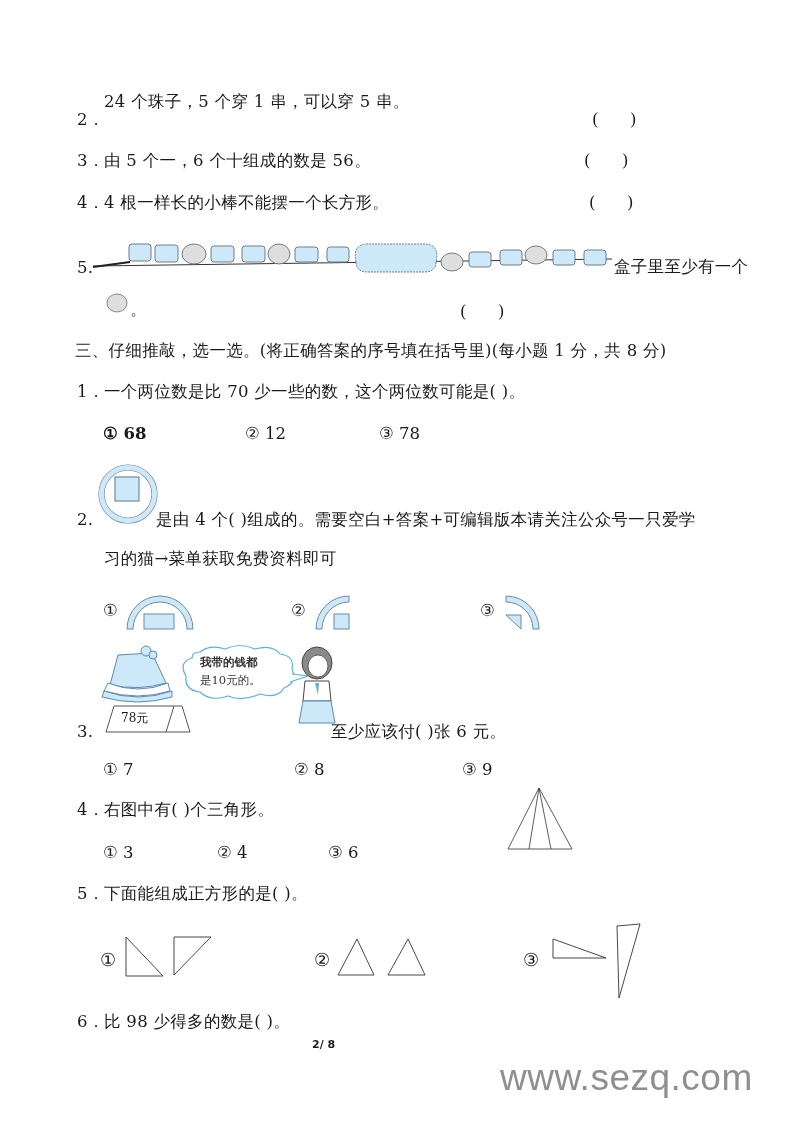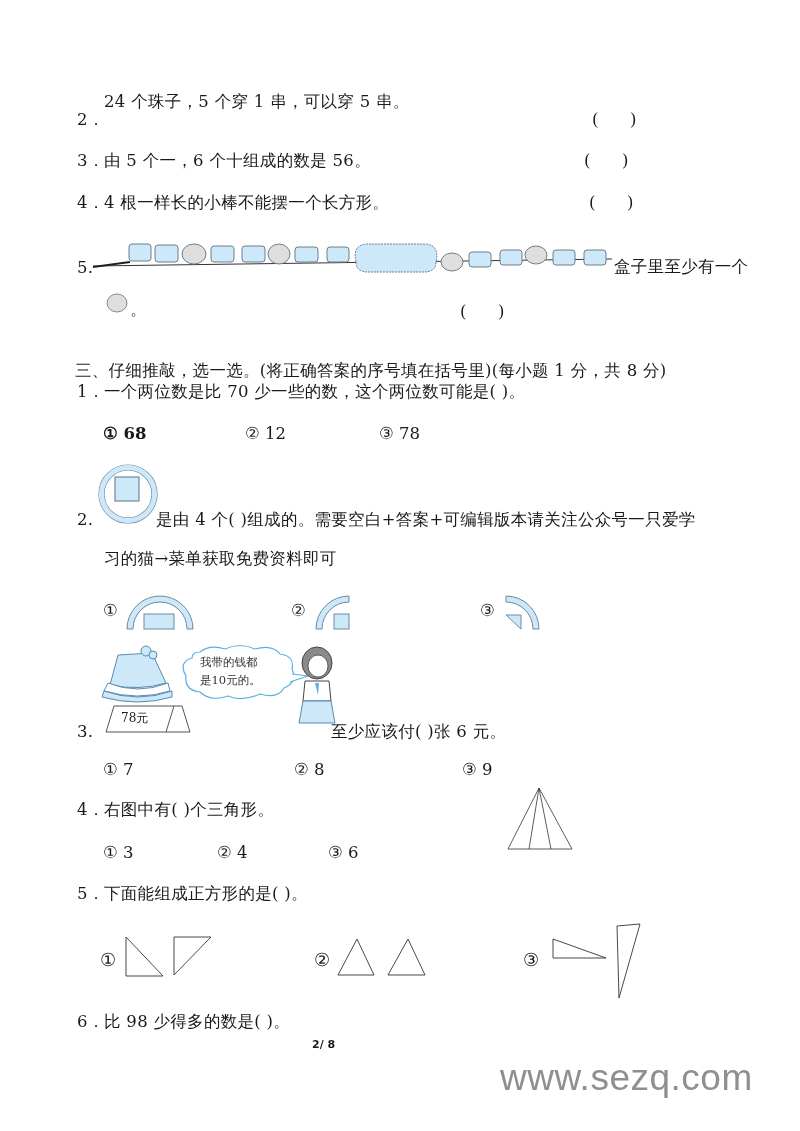--- a/index.html
+++ b/index.html
@@ -61,21 +61,21 @@
       <rect x="584" y="250" width="22" height="15" rx="3"></rect>
     </g>
 
     <ellipse cx="117" cy="303" rx="10" ry="9" fill="#dedede" stroke="#888" stroke-width="1"></ellipse>
   </svg>
   <span class="line" style="left:614px; top:257px;">盒子里至少有一个</span>
   <span class="line" style="left:130px; top:300px;">。</span>
   <span class="paren" style="left:460px; top:302px;">(      )</span>
 </div>
 
-<span class="line" style="left:75px; top:361px;">三、仔细推敲，选一选。(将正确答案的序号填在括号里)(每小题 1 分，共 8 分)</span>
+<span class="line" style="left:75px; top:341px;">三、仔细推敲，选一选。(将正确答案的序号填在括号里)(每小题 1 分，共 8 分)</span>
 
 <div>
   <span class="line" style="left:77px; top:382px;">1．</span>
   <span class="line" style="left:104px; top:382px;">一个两位数是比 70 少一些的数，这个两位数可能是(       )。</span>
   <span class="opt" style="left:103px; top:424px;font-weight:bold;">① 68</span>
   <span class="opt" style="left:245px; top:424px;">② 12</span>
   <span class="opt" style="left:379px; top:424px;">③ 78</span>
 </div>
 
 <div>
@@ -119,21 +119,21 @@
   <svg style="left:104px; top:704px;" width="90" height="30">
     <path d="M2 28 L10 2 L78 2 L86 28 Z" fill="#ffffff" stroke="#555" stroke-width="1"></path>
     <line x1="70" y1="2" x2="62" y2="28" stroke="#555" stroke-width="1"></line>
   </svg>
   <span class="abs" style="left:121px; top:710px; font-size:12px;">78元</span>
 
   <svg style="left:180px; top:644px;" width="130" height="60">
     <path d="M20 8 Q30 0 45 5 Q60 -2 75 5 Q92 0 100 10 Q115 12 112 25 Q118 38 104 44 Q98 55 80 50 Q62 58 48 52 Q30 58 20 48 Q4 46 6 32 Q-2 18 12 14 Q12 8 20 8 Z" fill="#ffffff" stroke="#5ab0e0" stroke-width="1.2"></path>
     <path d="M112 30 L128 32 L110 38" fill="#ffffff" stroke="#5ab0e0" stroke-width="1.2"></path>
   </svg>
-  <span class="bubble-text" style="left:200px; top:654px;">我带的钱都</span>
+  <span class="bubble-text" style="left:200px; top:654px;font-weight:bold;">我带的钱都</span>
   <span class="bubble-text" style="left:200px; top:672px;">是10元的。</span>
 
   <svg style="left:295px; top:645px;" width="45" height="80">
     <ellipse cx="22" cy="18" rx="15" ry="16" fill="#8a8a8a" stroke="#444" stroke-width="1"></ellipse>
     <ellipse cx="23" cy="21" rx="10" ry="11" fill="#ffffff" stroke="#444" stroke-width="0.8"></ellipse>
     <path d="M10 36 L34 36 L36 56 L8 56 Z" fill="#ffffff" stroke="#444" stroke-width="1"></path>
     <path d="M20 38 L24 38 L23 50 Z" fill="#5ab0e0"></path>
     <path d="M8 56 L36 56 L40 78 L4 78 Z" fill="#cde8f8" stroke="#5a8ab0" stroke-width="1"></path>
   </svg>
 

